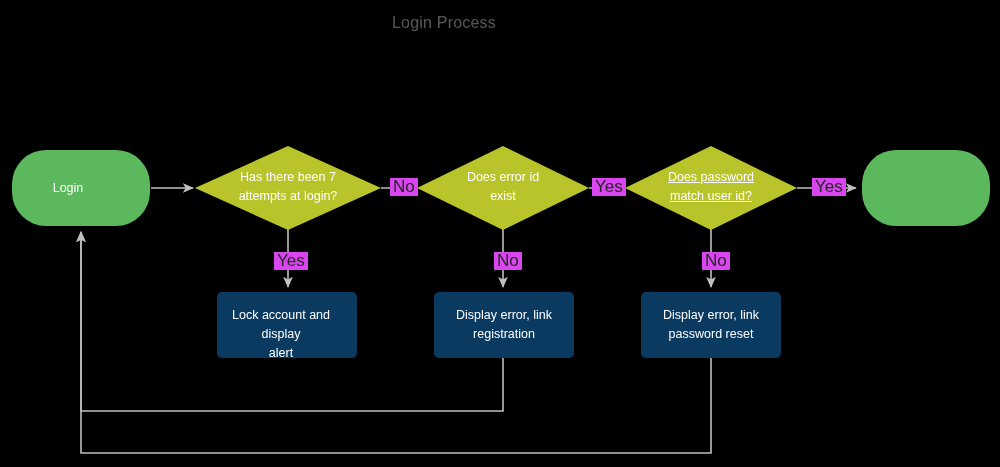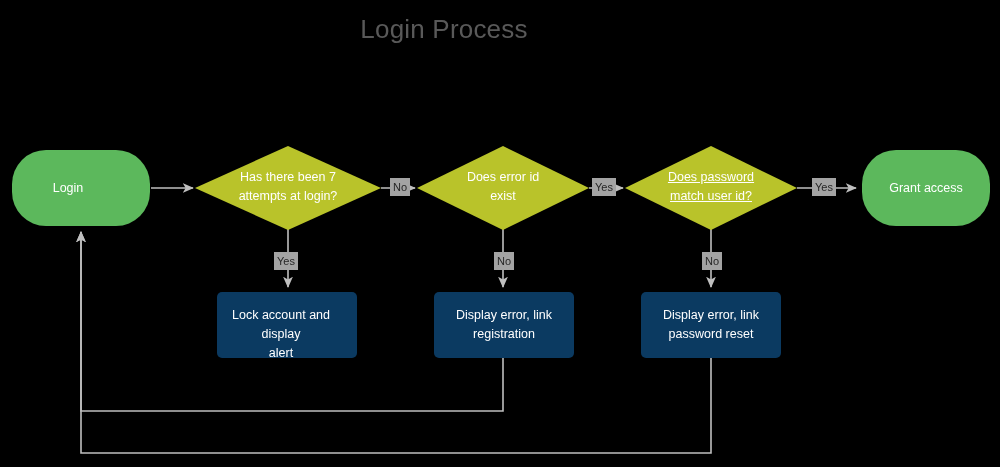--- a/index.html
+++ b/index.html
@@ -27,21 +27,21 @@
     height: 467px;
     display: block;
   }
   .diagram-title {
     position: absolute;
     left: 0;
     top: 14px;
     width: 888px;
     text-align: center;
     font-family: "Liberation Sans", sans-serif;
-    font-size: 26px;
+    font-size: 16px;
     font-weight: 400;
     color: #595959;
     letter-spacing: 0.2px;
     white-space: nowrap;
   }
   .node-label {
     position: absolute;
     color: #ffffff;
     font-family: "Liberation Sans", sans-serif;
     font-size: 12.5px;
@@ -49,24 +49,24 @@
     text-align: center;
     white-space: pre-line;
     pointer-events: none;
   }
   .node-label.pill-label { font-size: 12.5px; }
   .node-label.decision-label { font-size: 12.5px; }
   .node-label.process-label { font-size: 12.5px; }
 
   .edge-label {
     position: absolute;
-    background: #a3a3a3;
+    background: #d946ef;
     color: #262626;
     font-family: "Liberation Sans", sans-serif;
-    font-size: 11px;
+    font-size: 17px;
     line-height: 14px;
     padding: 2px 3px 2px 3px;
     text-align: center;
     white-space: nowrap;
   }
 </style>
 </head>
 <body>
 
 <div id="canvas">
@@ -123,21 +123,20 @@
 
   <div class="node-label decision-label" style="left:198px; top:168px; width:180px;">Has there been 7
 attempts at login?</div>
 
   <div class="node-label decision-label" style="left:420px; top:168px; width:166px;">Does error id
 exist</div>
 
   <div class="node-label decision-label" style="left:628px; top:168px; width:166px;text-decoration:underline;">Does password
 match user id?</div>
 
-  <div class="node-label pill-label" style="left:862px; top:179px; width:128px;">Grant access</div>
 
   <div class="node-label process-label" style="left:217px; top:306px; width:128px;">Lock account and display
 alert</div>
 
   <div class="node-label process-label" style="left:434px; top:306px; width:140px;">Display error, link
 registration</div>
 
   <div class="node-label process-label" style="left:641px; top:306px; width:140px;">Display error, link
 password reset</div>
 

